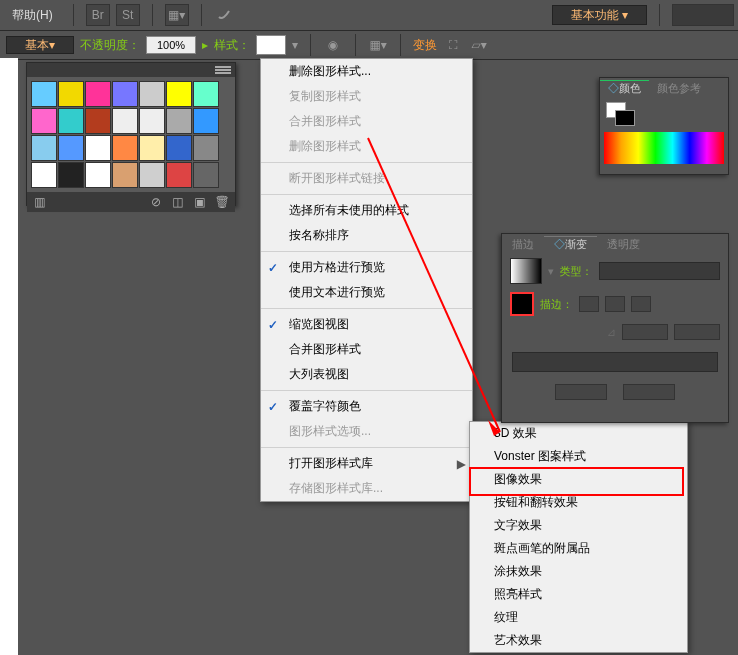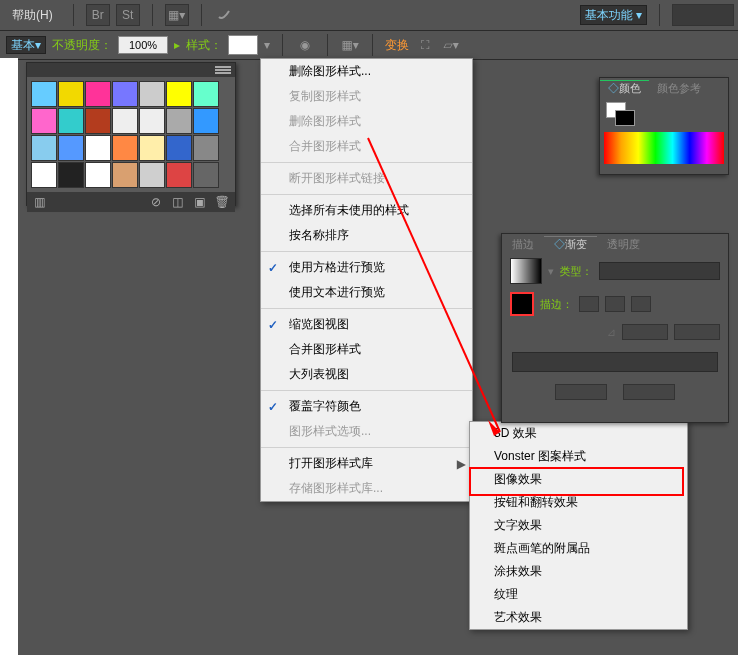--- a/index.html
+++ b/index.html
@@ -1,21 +1,21 @@
 <!DOCTYPE html>
 <html><head>
 <meta charset="utf-8">
 <style>
 html,body{margin:0;padding:0;font-family:"Microsoft YaHei",sans-serif;font-size:12px;background:#535353;color:#ccc;overflow:hidden;width:738px;height:655px}
 .topbar{height:30px;background:#535353;display:flex;align-items:center;padding:0 4px;gap:6px;border-bottom:1px solid #2a2a2a}
 .menu-label{color:#ddd;padding:0 8px}
 .sq-btn{width:22px;height:20px;background:#454545;border:1px solid #333;display:flex;align-items:center;justify-content:center;color:#999;font-size:12px}
 .sep{width:1px;height:22px;background:#333;margin:0 6px}
 .right-spacer{flex:1}
-.combo{height:18px;background:#333;border:1px solid #222;padding:0 4px;display:flex;align-items:center;color:#7dd3fc}
+.combo{height:18px;background:#333;border:1px solid #222;padding:0 18px;display:flex;align-items:center;color:#fdba74}
 .options-bar{height:28px;background:#535353;border-bottom:1px solid #2a2a2a;display:flex;align-items:center;padding:0 6px;gap:6px}
 .lbl{color:#84cc16}
 .input-pct{width:48px;height:16px;background:#eee;color:#000;border:1px solid #888;display:flex;align-items:center;justify-content:center;font-size:11px}
 .swatch-btn{width:28px;height:18px;background:#fff;border:1px solid #888}
 .icon-btn{width:20px;height:20px;display:flex;align-items:center;justify-content:center;color:#999}
 .orange{color:#ff9933}
 .canvas-bg{position:absolute;left:0;top:58px;width:18px;height:597px;background:#fff}
 
 .styles-panel{position:absolute;left:26px;top:62px;width:208px;height:142px;background:#535353;border:1px solid #2a2a2a;box-shadow:2px 2px 4px rgba(0,0,0,.4)}
 .styles-tabbar{height:14px;background:#3a3a3a;display:flex;justify-content:flex-end;align-items:center;padding:0 4px}
@@ -149,24 +149,24 @@
 </div>
 
 <div class="ctx-menu" id="ctx-menu">
     <div class="ctx-item">
       <span>删除图形样式...</span>
     </div>
     <div class="ctx-item disabled">
       <span>复制图形样式</span>
     </div>
     <div class="ctx-item disabled">
+      <span>合并图形样式</span>
+    </div>
+    <div class="ctx-item disabled">
       <span>删除图形样式</span>
-    </div>
-    <div class="ctx-item disabled">
-      <span>合并图形样式</span>
     </div>
     <div class="ctx-sep"></div>
     <div class="ctx-item disabled">
       <span>断开图形样式链接</span>
     </div>
     <div class="ctx-sep"></div>
     <div class="ctx-item">
       <span>选择所有未使用的样式</span>
     </div>
     <div class="ctx-item">
@@ -210,20 +210,21 @@
   </div>
 
 <div class="sub-menu" id="sub-menu">
     <div class="sub-item">3D 效果</div>
     <div class="sub-item">Vonster 图案样式</div>
     <div class="sub-item">图像效果</div>
     <div class="sub-item">按钮和翻转效果</div>
     <div class="sub-item">文字效果</div>
     <div class="sub-item">斑点画笔的附属品</div>
     <div class="sub-item">涂抹效果</div>
+    <div class="sub-item">照亮样式</div>
     <div class="sub-item">纹理</div>
     <div class="sub-item">艺术效果</div>
   </div>
 
 <div class="highlight-box"></div>
 
 <svg class="red-arrow" width="160" height="330">
   <line x1="8" y1="8" x2="140" y2="302" stroke="#ff0000" stroke-width="2"></line>
   <polygon points="140,302 128,290 134,306" fill="#ff0000"></polygon>
 </svg>

